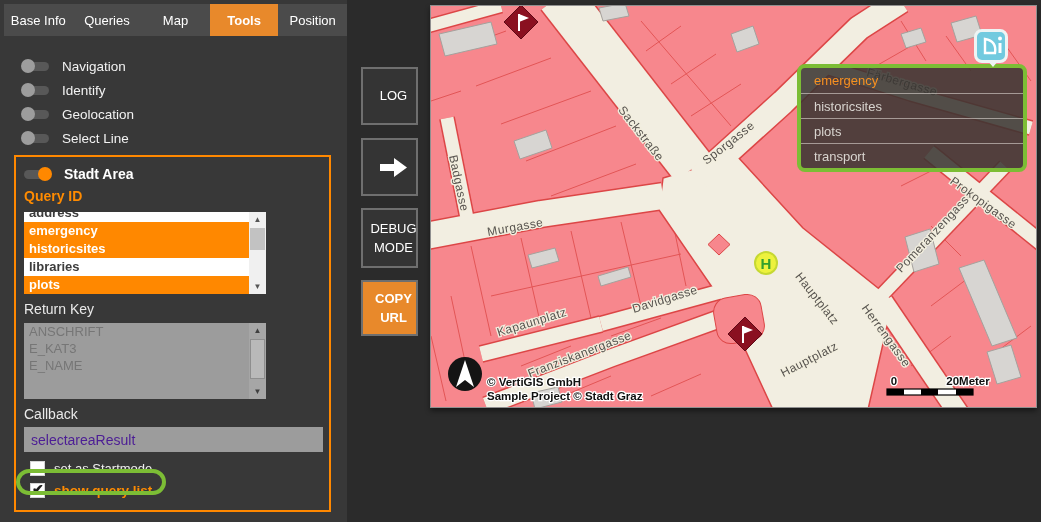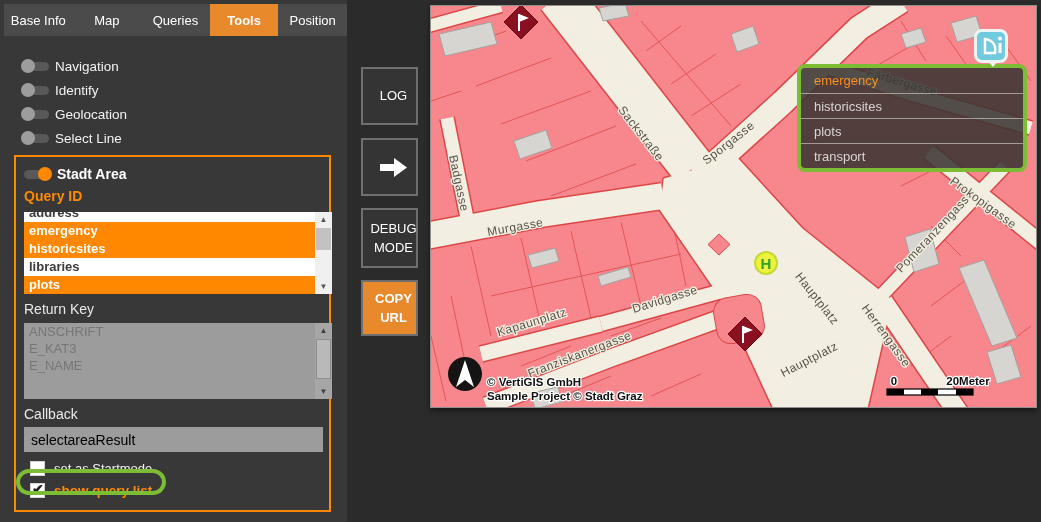--- a/index.html
+++ b/index.html
@@ -6,55 +6,55 @@
   html,body { width:1041px; height:522px; background:#2b2b2b; overflow:hidden;
               font-family:"Liberation Sans", sans-serif; }
 
   
   .left-panel { position:absolute; left:0; top:0; width:347px; height:522px; background:#383838; }
   .tab-bar { position:absolute; left:4px; top:4px; width:343px; height:32px; background:#4b4b4b; display:flex; }
   .tab { flex:1; display:flex; align-items:center; justify-content:center; color:#fff;
          font-size:13px; cursor:pointer; }
   .tab.active { background:#e8892b; font-weight:bold; }
 
-  .trow { position:absolute; left:22px; display:flex; align-items:center; gap:6px; height:16px; }
+  .trow { position:absolute; left:22px; display:flex; align-items:center; gap:13px; height:16px; }
   .trow .lbl { color:#f2f2f2; font-size:13.5px; }
   .sw { width:27px; height:9px; background:#585858; border-radius:4.5px; position:relative; flex:0 0 27px; }
   .sw::after { content:''; position:absolute; width:14px; height:14px; border-radius:50%;
                background:#9d9d9d; left:-1px; top:-2.5px; }
   .sw.on::after { left:auto; right:-1px; background:#ff8800; }
 
   
   .sa-box { position:absolute; left:14px; top:155px; width:317px; height:357px;
             border:2px solid #ff8800; }
   .sa-toggle { position:absolute; left:8px; top:9px; }
   .sa-toggle .lbl { font-weight:bold; font-size:14px; color:#fff; }
   .field-label { position:absolute; left:8px; font-size:14px; color:#e9e9e9; }
   .field-label.orange { color:#ff8b00; font-weight:bold; }
 
-  .listbox { position:absolute; left:8px; width:308px; background:#fff; overflow:hidden; }
+  .listbox { position:absolute; left:8px; width:242px; background:#fff; overflow:hidden; }
   .qlist { top:55px; height:82px; }
   .qrows { margin-top:-8px; margin-right:17px; }
   .qrow { height:18px; line-height:18px; font-size:13px; font-weight:bold; color:#3c3c3c; padding-left:5px; }
   .qrow.selected { background:#ff8800; color:#fff; }
 
   .retlist { top:166px; height:76px; background:#9c9c9c; }
   .rrow { height:17px; line-height:17px; font-size:13px; color:#767676; padding-left:5px; margin-right:17px; }
 
   .sbar { position:absolute; right:0; top:0; bottom:0; width:17px; background:#f0f0f0; }
   .sbar .up,.sbar .dn { position:absolute; left:0; width:17px; height:15px; color:#555;
          font-size:8px; text-align:center; line-height:15px; }
   .sbar .up { top:0; } .sbar .dn { bottom:0; }
   .sbar .thumb { position:absolute; left:1px; width:15px; background:#c2c2c2; }
   .sbar.gray { background:#a6a6a6; }
   .sbar.gray .thumb { background:#b9b9b9; border:1px solid #8e8e8e; }
   .sbar.gray .up,.sbar.gray .dn { color:#3f3f3f; }
 
   .cb-input { position:absolute; left:8px; top:270px; width:299px; height:25px; background:#9c9c9c;
-              border:none; color:#000000; font-size:14px; padding-left:7px;
+              border:none; color:#4c1d95; font-size:14px; padding-left:7px;
               font-family:"Liberation Sans",sans-serif; }
 
   .cbrow { position:absolute; left:14px; display:flex; align-items:center; gap:9px; height:16px; }
   .cbbox { width:15px; height:15px; background:#fff; border:1px solid #d5d5d5; position:relative; flex:0 0 15px; }
   .cbbox.checked::after { content:'\2714'; position:absolute; left:1px; top:-3px; color:#1c1c1c;
                           font-size:14px; font-weight:bold; }
   .cbrow .lbl { color:#f0f0f0; font-size:13px; }
   .cbrow .lbl.orange { color:#ff8b00; font-weight:bold; font-size:13.5px; }
   .green-outline { position:absolute; left:0px; top:312px; width:150px; height:26px;
                    border:4px solid #7cbd35; border-radius:14px; pointer-events:none; }
@@ -84,22 +84,22 @@
              background:#72cadf; border:3px solid #eef4f4; cursor:pointer; }
   .di-icon::after { content:''; position:absolute; left:10px; top:28px; border-left:6px solid transparent;
              border-right:6px solid transparent; border-top:7px solid #eef4f4; }
 </style>
 </head>
 <body>
 
 <div class="left-panel">
   <div class="tab-bar">
     <div class="tab">Base Info</div>
+    <div class="tab">Queries</div>
     <div class="tab">Map</div>
-    <div class="tab">Queries</div>
     <div class="tab active">Tools</div>
     <div class="tab">Position</div>
   </div>
 
   <div class="trow" style="top:58px">
     <span class="sw"></span>
     <span class="lbl">Navigation</span>
   </div>
   <div class="trow" style="top:82px">
     <span class="sw"></span>

